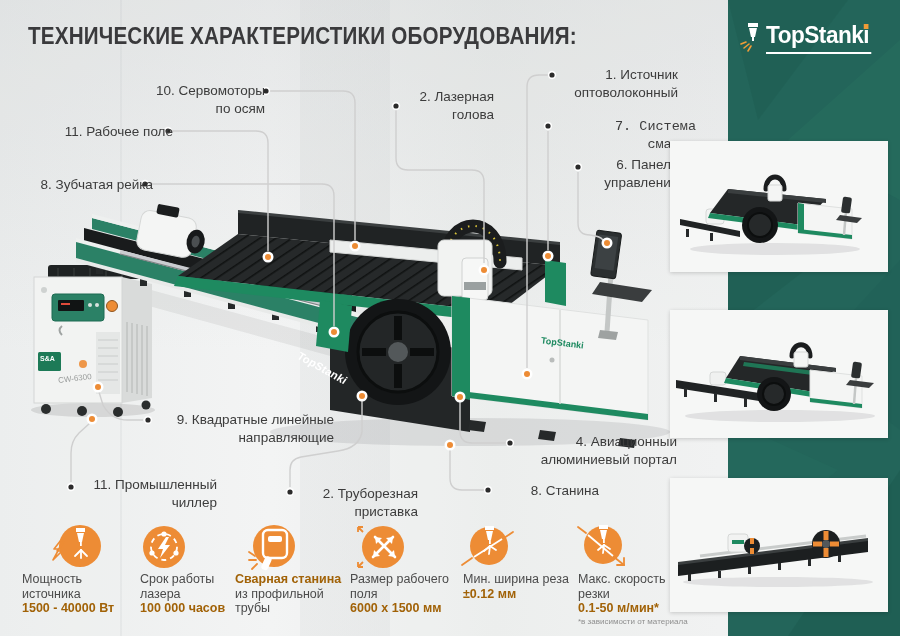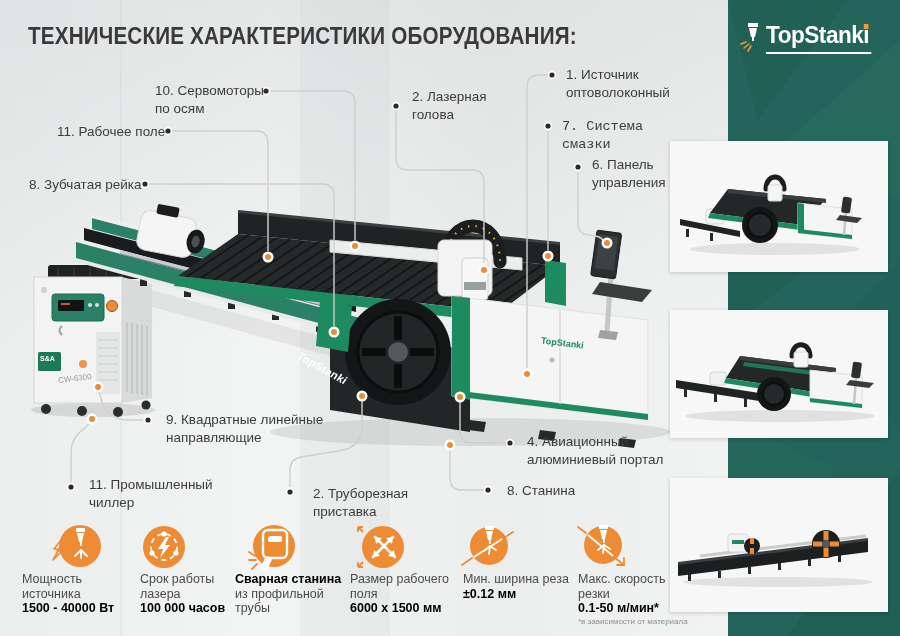--- a/index.html
+++ b/index.html
@@ -35,33 +35,33 @@
   .card{position:absolute;left:670px;width:218px;background:#f6f7f6;box-shadow:0 1px 4px rgba(0,0,0,.18);}
   .card svg{display:block;}
   .card1{top:141px;height:131px;}
   .card2{top:310px;height:128px;}
   .card3{top:478px;height:134px;}
 
   
   svg.scene{position:absolute;left:0;top:0;}
 
   
-  .callout{position:absolute;font-size:13.5px;line-height:1.3;color:#3c3c3c;}
+  .callout{position:absolute;font-size:13.5px;line-height:1.3;color:#3c3c3c;text-align:right;}
 
   
   .paint{position:absolute;font-weight:700;white-space:nowrap;}
   .rail-logo{left:295px;top:362px;color:#fff;font-size:11px;transform:rotate(29deg) skewX(-6deg);letter-spacing:.3px;}
   .cab-logo{left:541px;top:338px;color:#1e8a60;font-size:9px;transform:rotate(7deg);}
   .chiller-brand{left:40px;top:355px;color:#fff;font-size:7px;}
   .chiller-model{left:58px;top:374px;color:#9a9d9c;font-size:8px;font-weight:400;transform:rotate(-7deg);}
 
   
   .spec-icon{position:absolute;top:522px;}
   .spec-text{position:absolute;top:572px;width:118px;font-size:12.5px;line-height:1.16;color:#4b4b4b;}
-  .spec-text .b{font-weight:700;color:#000000;}
+  .spec-text .b{font-weight:700;color:#a16207;}
   .spec-text .note{font-size:8px;color:#8f8f8f;margin-top:1px;}
 </style>
 </head>
 <body>
 
 <div class="stage">
   <div class="bg-watermark"></div>
 
   <div class="sidebar">
     <svg width="172" height="636" viewBox="0 0 172 636">

